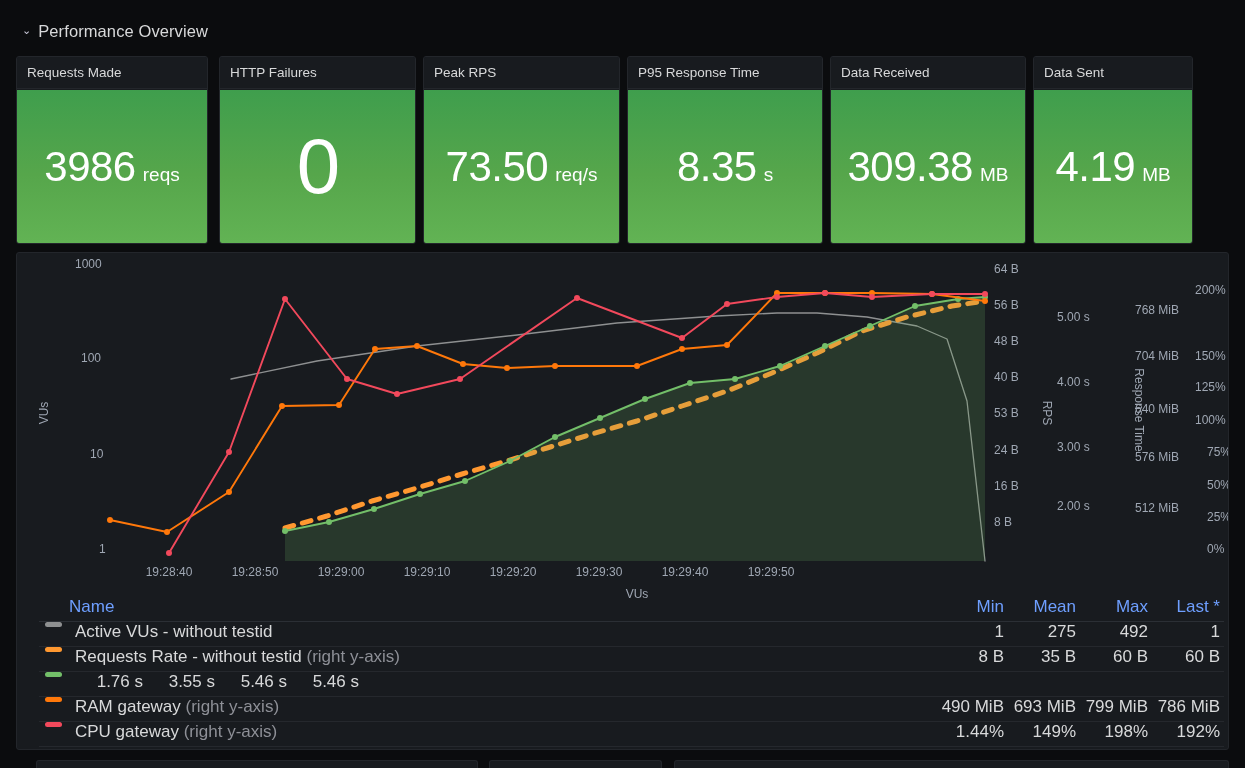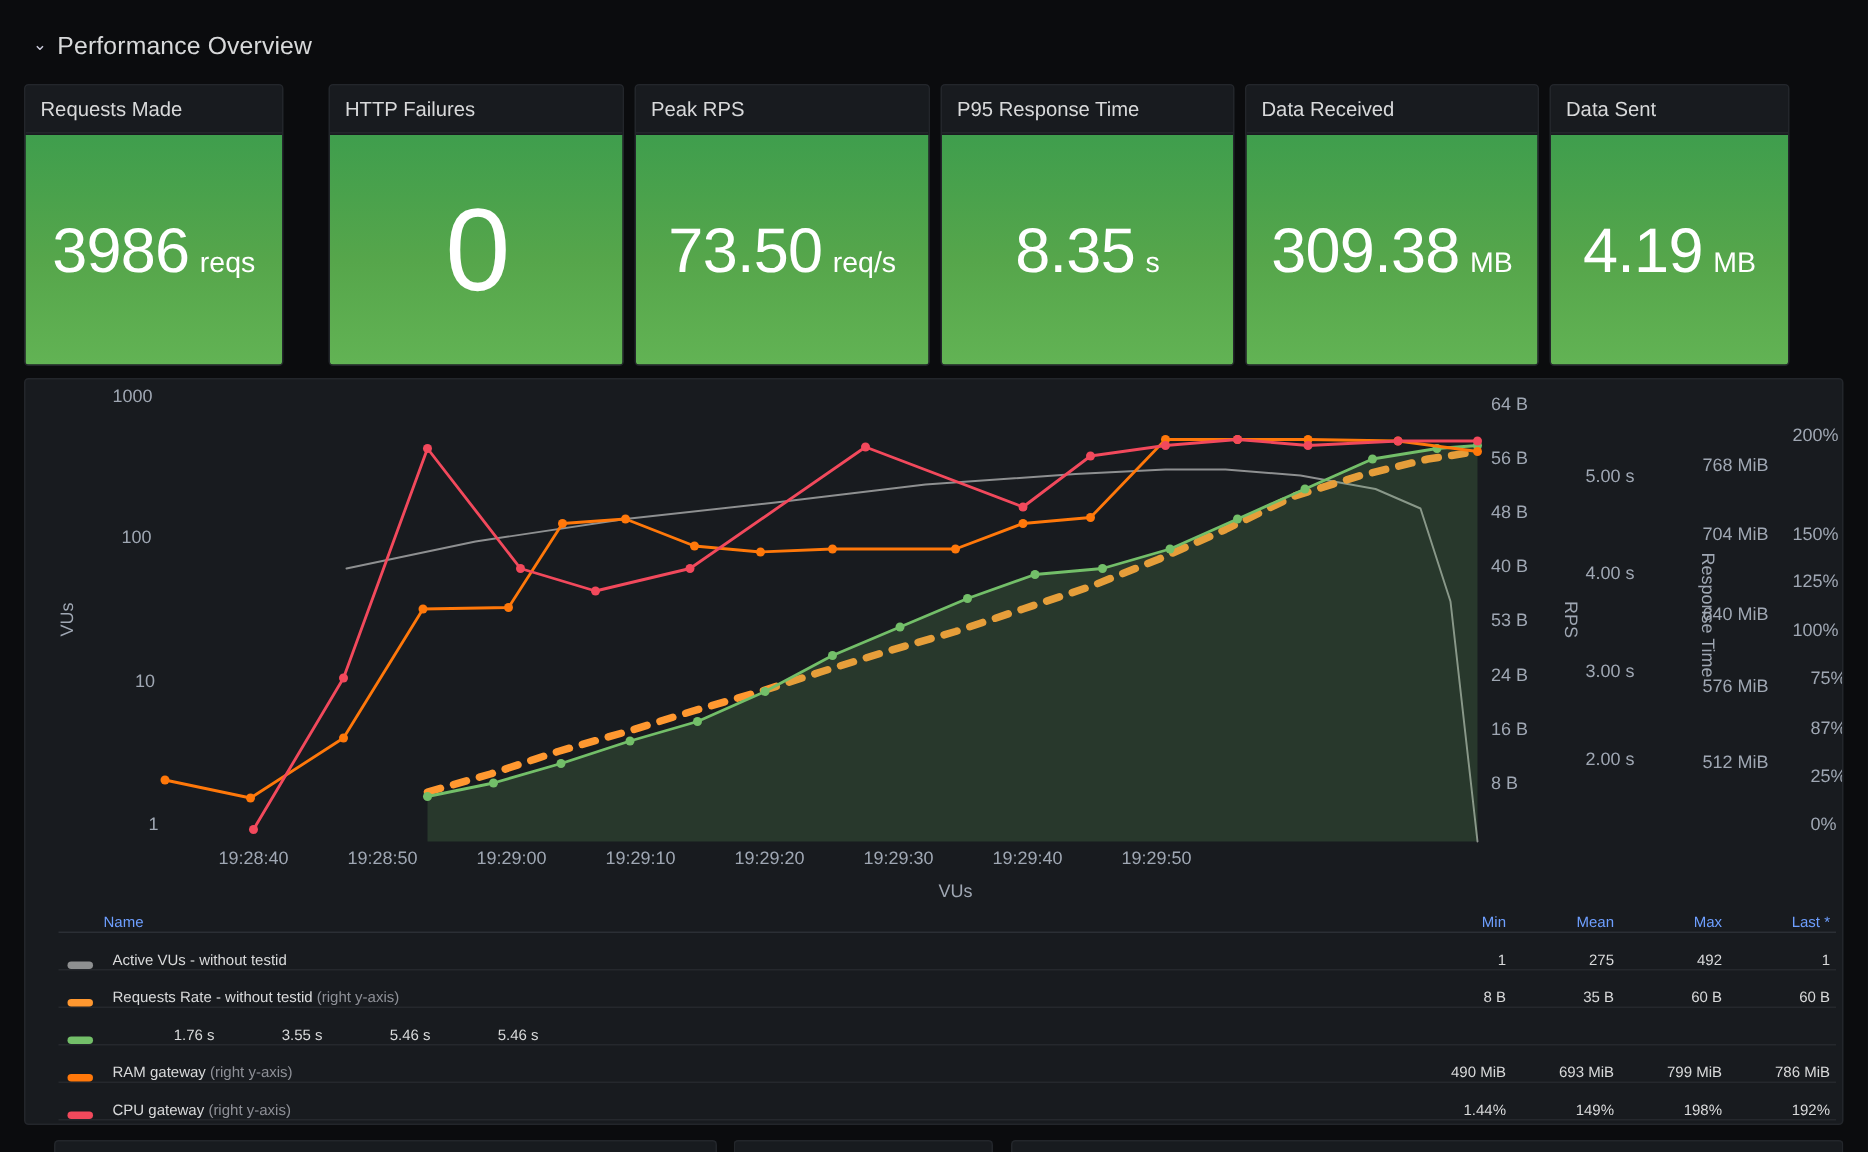--- a/index.html
+++ b/index.html
@@ -83,23 +83,23 @@
     position: absolute; color: #9fa7b3; font-size: 12px;
     transform: translateX(-50%); white-space: nowrap;
   }
 
   
   .legend {
     position: absolute; left: 22px; top: 344px;
     width: 1185px;
   }
   .legend-row {
-    display: flex; align-items: flex-end; height: 25px;
+    display: flex; align-items: flex-start; height: 25px;
     border-bottom: 1px solid #25282d;
-    font-size: 10px;
+    font-size: 17px;
   }
   .legend-row.head { border-bottom: 1px solid #2b2f35; height: 25px; }
   .lg-swatch { width: 36px; flex: 0 0 36px; display: flex; align-items: center; }
   .lg-swatch i {
     display: block; width: 17px; height: 5px; border-radius: 3px; margin-left: 6px;
   }
   .lg-name { flex: 1 1 auto; color: #d8d9da; white-space: nowrap; overflow: hidden; }
   .lg-name .axhint { color: #8e9097; }
   .lg-head-name { flex: 1 1 auto; color: #6e9fff; padding-left: 30px; }
   .lg-val {
@@ -119,21 +119,21 @@
 <body>
 
 <div id="app">
 
   <div class="row-header">
     <span class="row-chevron">⌄</span>
     <span class="row-title">Performance Overview</span>
   </div>
 
   <div id="stat-panels">
-      <div class="stat-panel" style="left: 16px; width: 173px;">
+      <div class="stat-panel" style="left: 16px; width: 192px;">
         <div class="stat-header">Requests Made</div>
         <div class="stat-body">
           <div class="stat-value">
             <span class="stat-num">3986</span>
             <span class="stat-unit">reqs</span>
           </div>
         </div>
       </div>
       <div class="stat-panel" style="left: 219px; width: 197px;">
         <div class="stat-header">HTTP Failures</div>
@@ -260,21 +260,21 @@
         <div class="ytick" style="left: 1118px; top: 96px;">704 MiB</div>
         <div class="ytick" style="left: 1118px; top: 149px;">640 MiB</div>
         <div class="ytick" style="left: 1118px; top: 197px;">576 MiB</div>
         <div class="ytick" style="left: 1118px; top: 248px;">512 MiB</div>
         <div class="ytick" style="left: 1178px; top: 30px;">200%</div>
         <div class="ytick" style="left: 1242px; top: 63px;">175%</div>
         <div class="ytick" style="left: 1178px; top: 96px;">150%</div>
         <div class="ytick" style="left: 1178px; top: 127px;">125%</div>
         <div class="ytick" style="left: 1178px; top: 160px;">100%</div>
         <div class="ytick" style="left: 1190px; top: 192px;">75%</div>
-        <div class="ytick" style="left: 1190px; top: 225px;">87%</div>
+        <div class="ytick" style="left: 1190px; top: 225px;">50%</div>
         <div class="ytick" style="left: 1190px; top: 257px;">25%</div>
         <div class="ytick" style="left: 1190px; top: 289px;">0%</div>
         <div class="axis-title left" style="left: 16px; top: 153px;">VUs</div>
         <div class="axis-title right" style="left: 1018px; top: 153px;">RPS</div>
         <div class="axis-title right" style="left: 1080px; top: 150px;">Response Time</div>
         <div class="xtick" style="left: 152px; top: 312px;">19:28:40</div>
         <div class="xtick" style="left: 238px; top: 312px;">19:28:50</div>
         <div class="xtick" style="left: 324px; top: 312px;">19:29:00</div>
         <div class="xtick" style="left: 410px; top: 312px;">19:29:10</div>
         <div class="xtick" style="left: 496px; top: 312px;">19:29:20</div>

